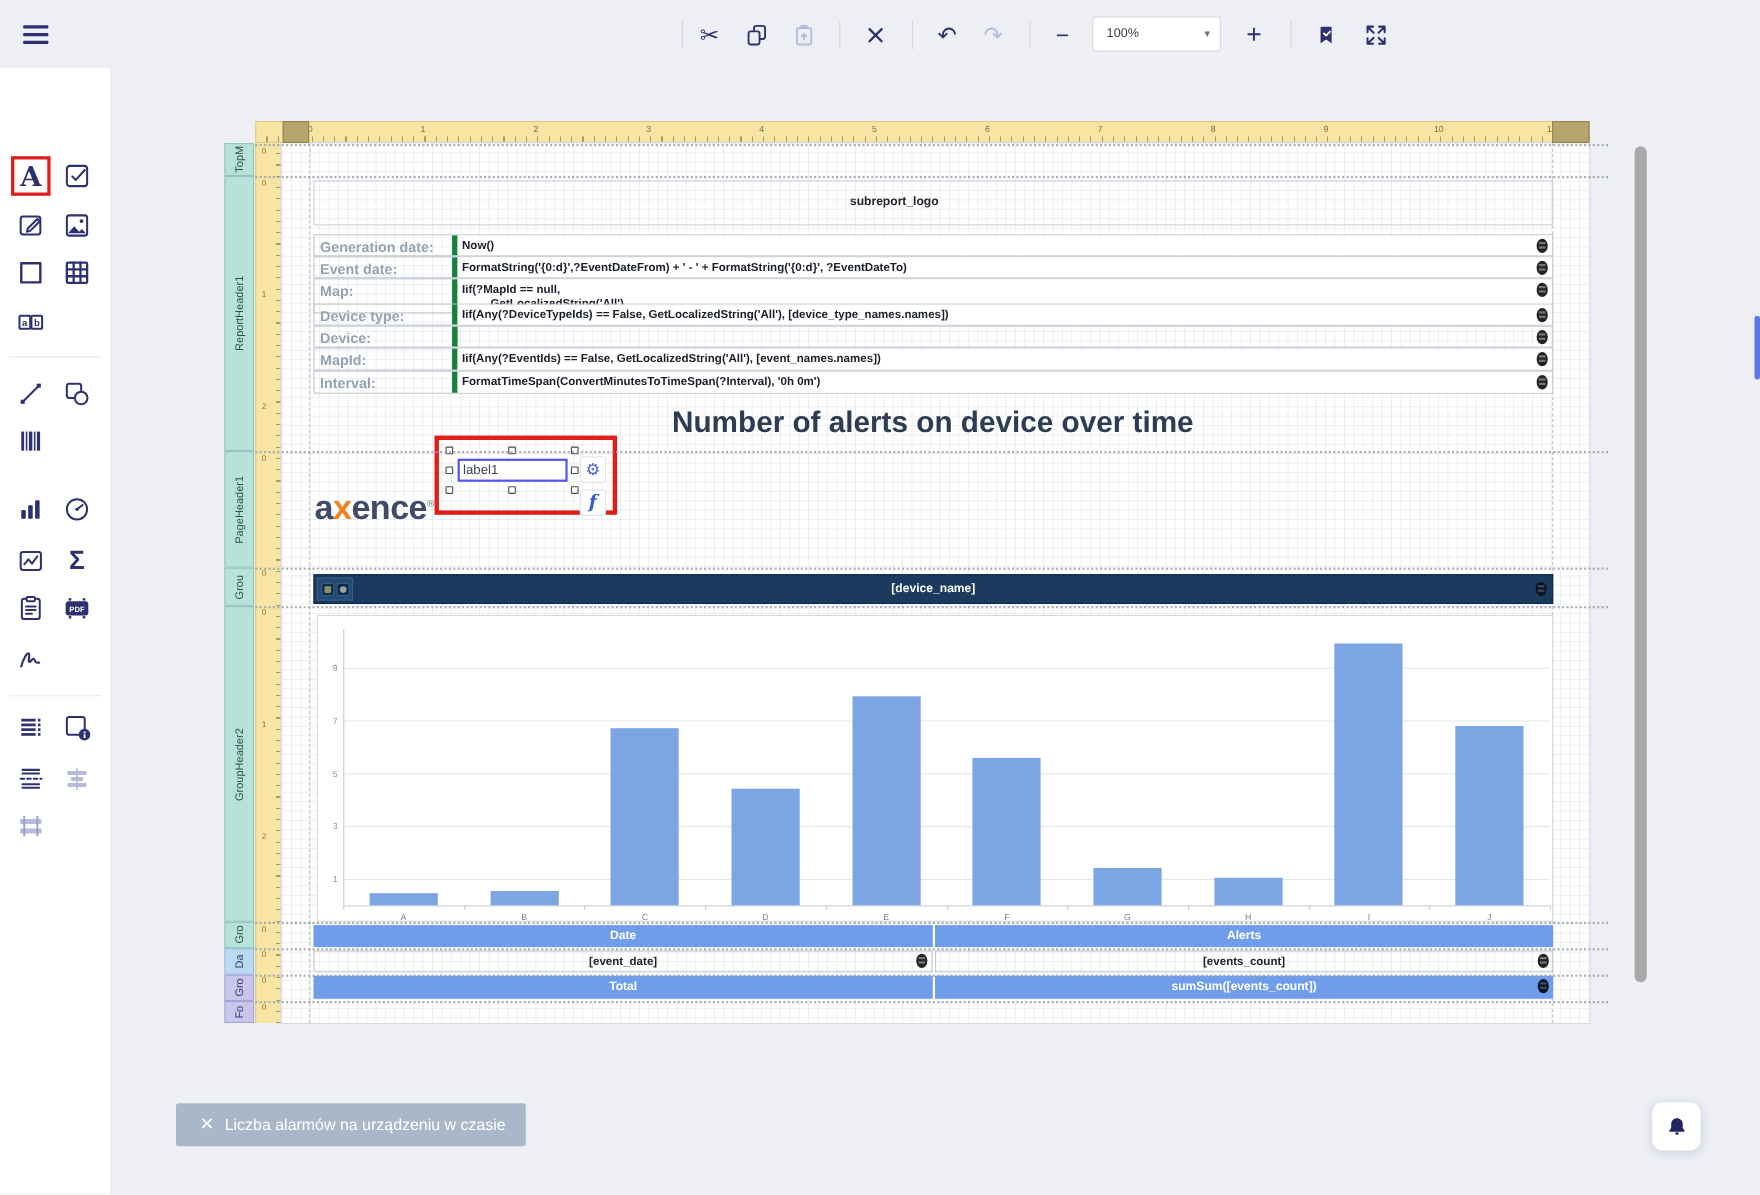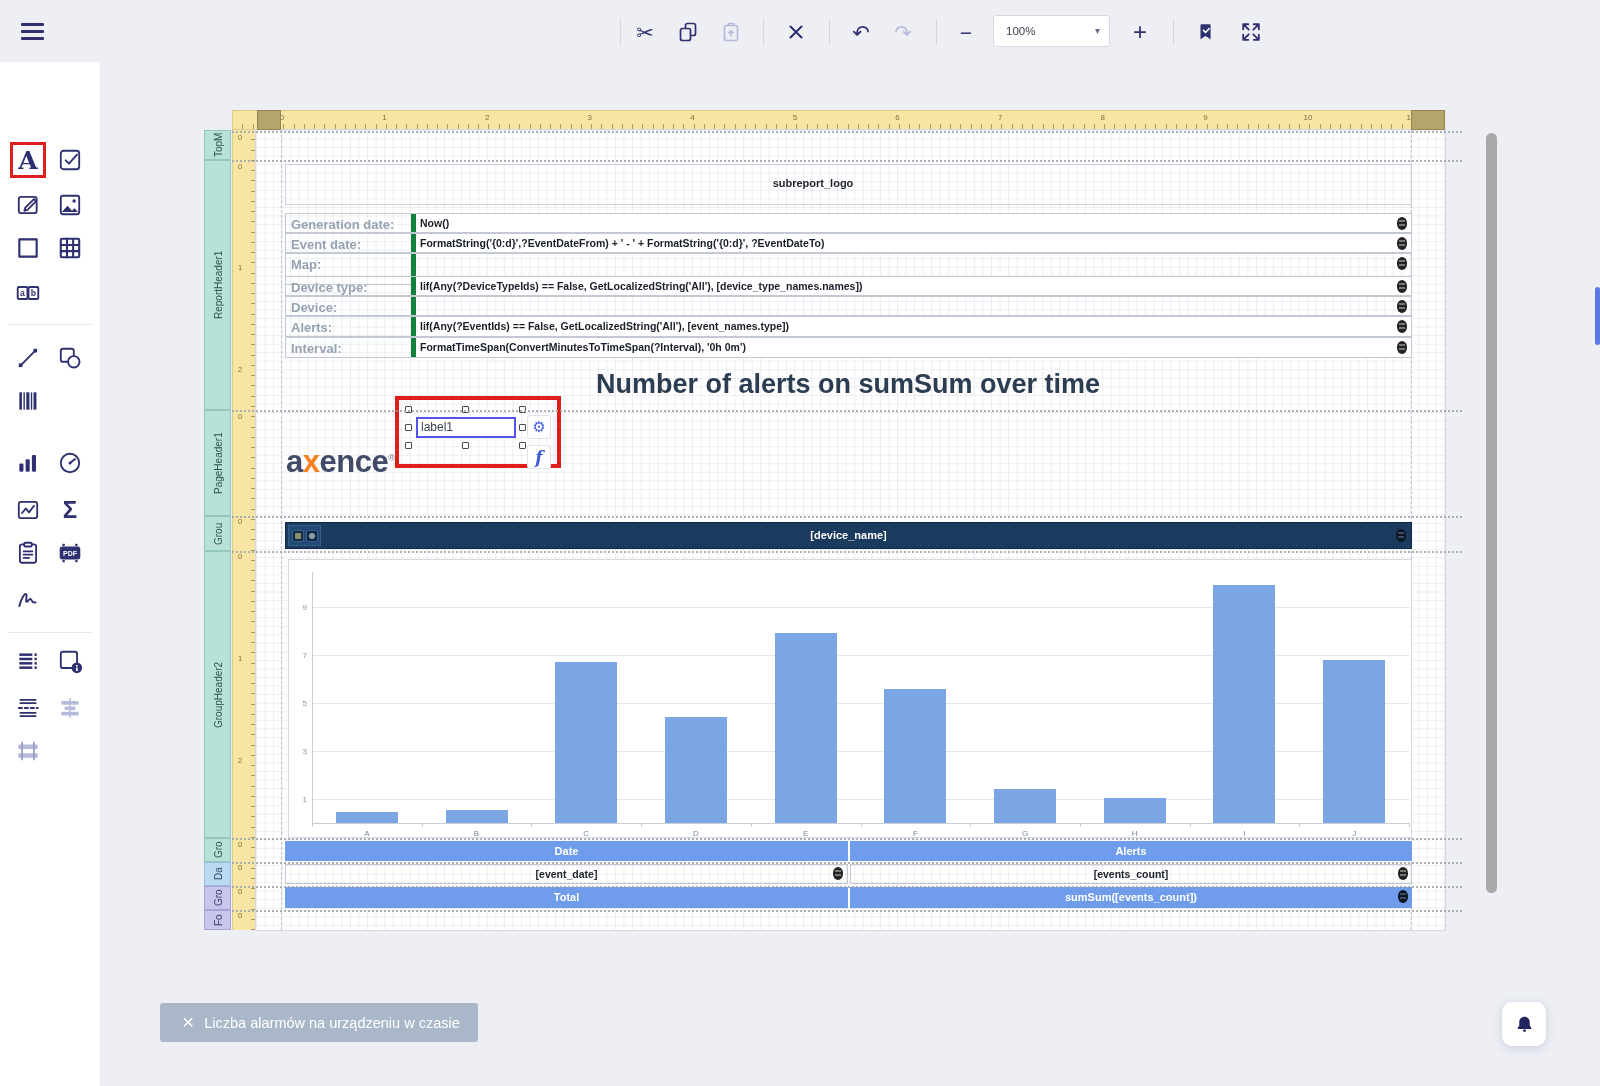--- a/index.html
+++ b/index.html
@@ -360,50 +360,54 @@
         </div>
         <div class="frow" style="top: 233px; height: 20px;">
           <div class="flabel">Event date:</div>
           <div class="fvalue">
             <div class="fexpr">FormatString('{0:d}',?EventDateFrom) + ' - ' + FormatString('{0:d}', ?EventDateTo)</div>
           </div>
           <span class="db-icon" style="right: 4px; top: 3px;"></span>
         </div>
         <div class="frow" style="top: 253px; height: 32px;">
           <div class="flabel">Map:</div>
+          <div class="fvalue">
+            <div class="fexpr">Iif(?MapId == null,</div>
+            <div class="fexpr f2">GetLocalizedString('All')</div>
+          </div>
           <span class="db-icon" style="right: 4px; top: 3px;"></span>
         </div>
         <div class="frow" style="top: 276px; height: 20px;">
           <div class="flabel">Device type:</div>
           <div class="fvalue">
             <div class="fexpr">Iif(Any(?DeviceTypeIds) == False, GetLocalizedString('All'), [device_type_names.names])</div>
           </div>
           <span class="db-icon" style="right: 4px; top: 3px;"></span>
         </div>
         <div class="frow" style="top: 296px; height: 20px;">
           <div class="flabel">Device:</div>
           <span class="db-icon" style="right: 4px; top: 3px;"></span>
         </div>
         <div class="frow" style="top: 316px; height: 21px;">
-          <div class="flabel">Alerts:</div>
+          <div class="flabel">MapId:</div>
           <div class="fvalue">
-            <div class="fexpr">Iif(Any(?EventIds) == False, GetLocalizedString('All'), [event_names.type])</div>
+            <div class="fexpr">Iif(Any(?EventIds) == False, GetLocalizedString('All'), [event_names.names])</div>
           </div>
           <span class="db-icon" style="right: 4px; top: 3px;"></span>
         </div>
         <div class="frow" style="top: 337px; height: 21px;">
           <div class="flabel">Interval:</div>
           <div class="fvalue">
             <div class="fexpr">FormatTimeSpan(ConvertMinutesToTimeSpan(?Interval), '0h 0m')</div>
           </div>
           <span class="db-icon" style="right: 4px; top: 3px;"></span>
         </div>
       </div>
 
-    <div id="rtitle">Number of alerts on sumSum over time</div>
+    <div id="rtitle">Number of alerts on device over time</div>
 
     <div id="brand"><span>a</span><span class="bx">x</span><span>ence</span><sup>®</sup></div>
 
     <div id="redrect"></div>
     <div class="handle" style="left:405px;top:406px"></div>
     <div class="handle" style="left:462px;top:406px"></div>
     <div class="handle" style="left:519px;top:406px"></div>
     <div class="handle" style="left:405px;top:424px"></div>
     <div class="handle" style="left:519px;top:424px"></div>
     <div class="handle" style="left:405px;top:442px"></div>

